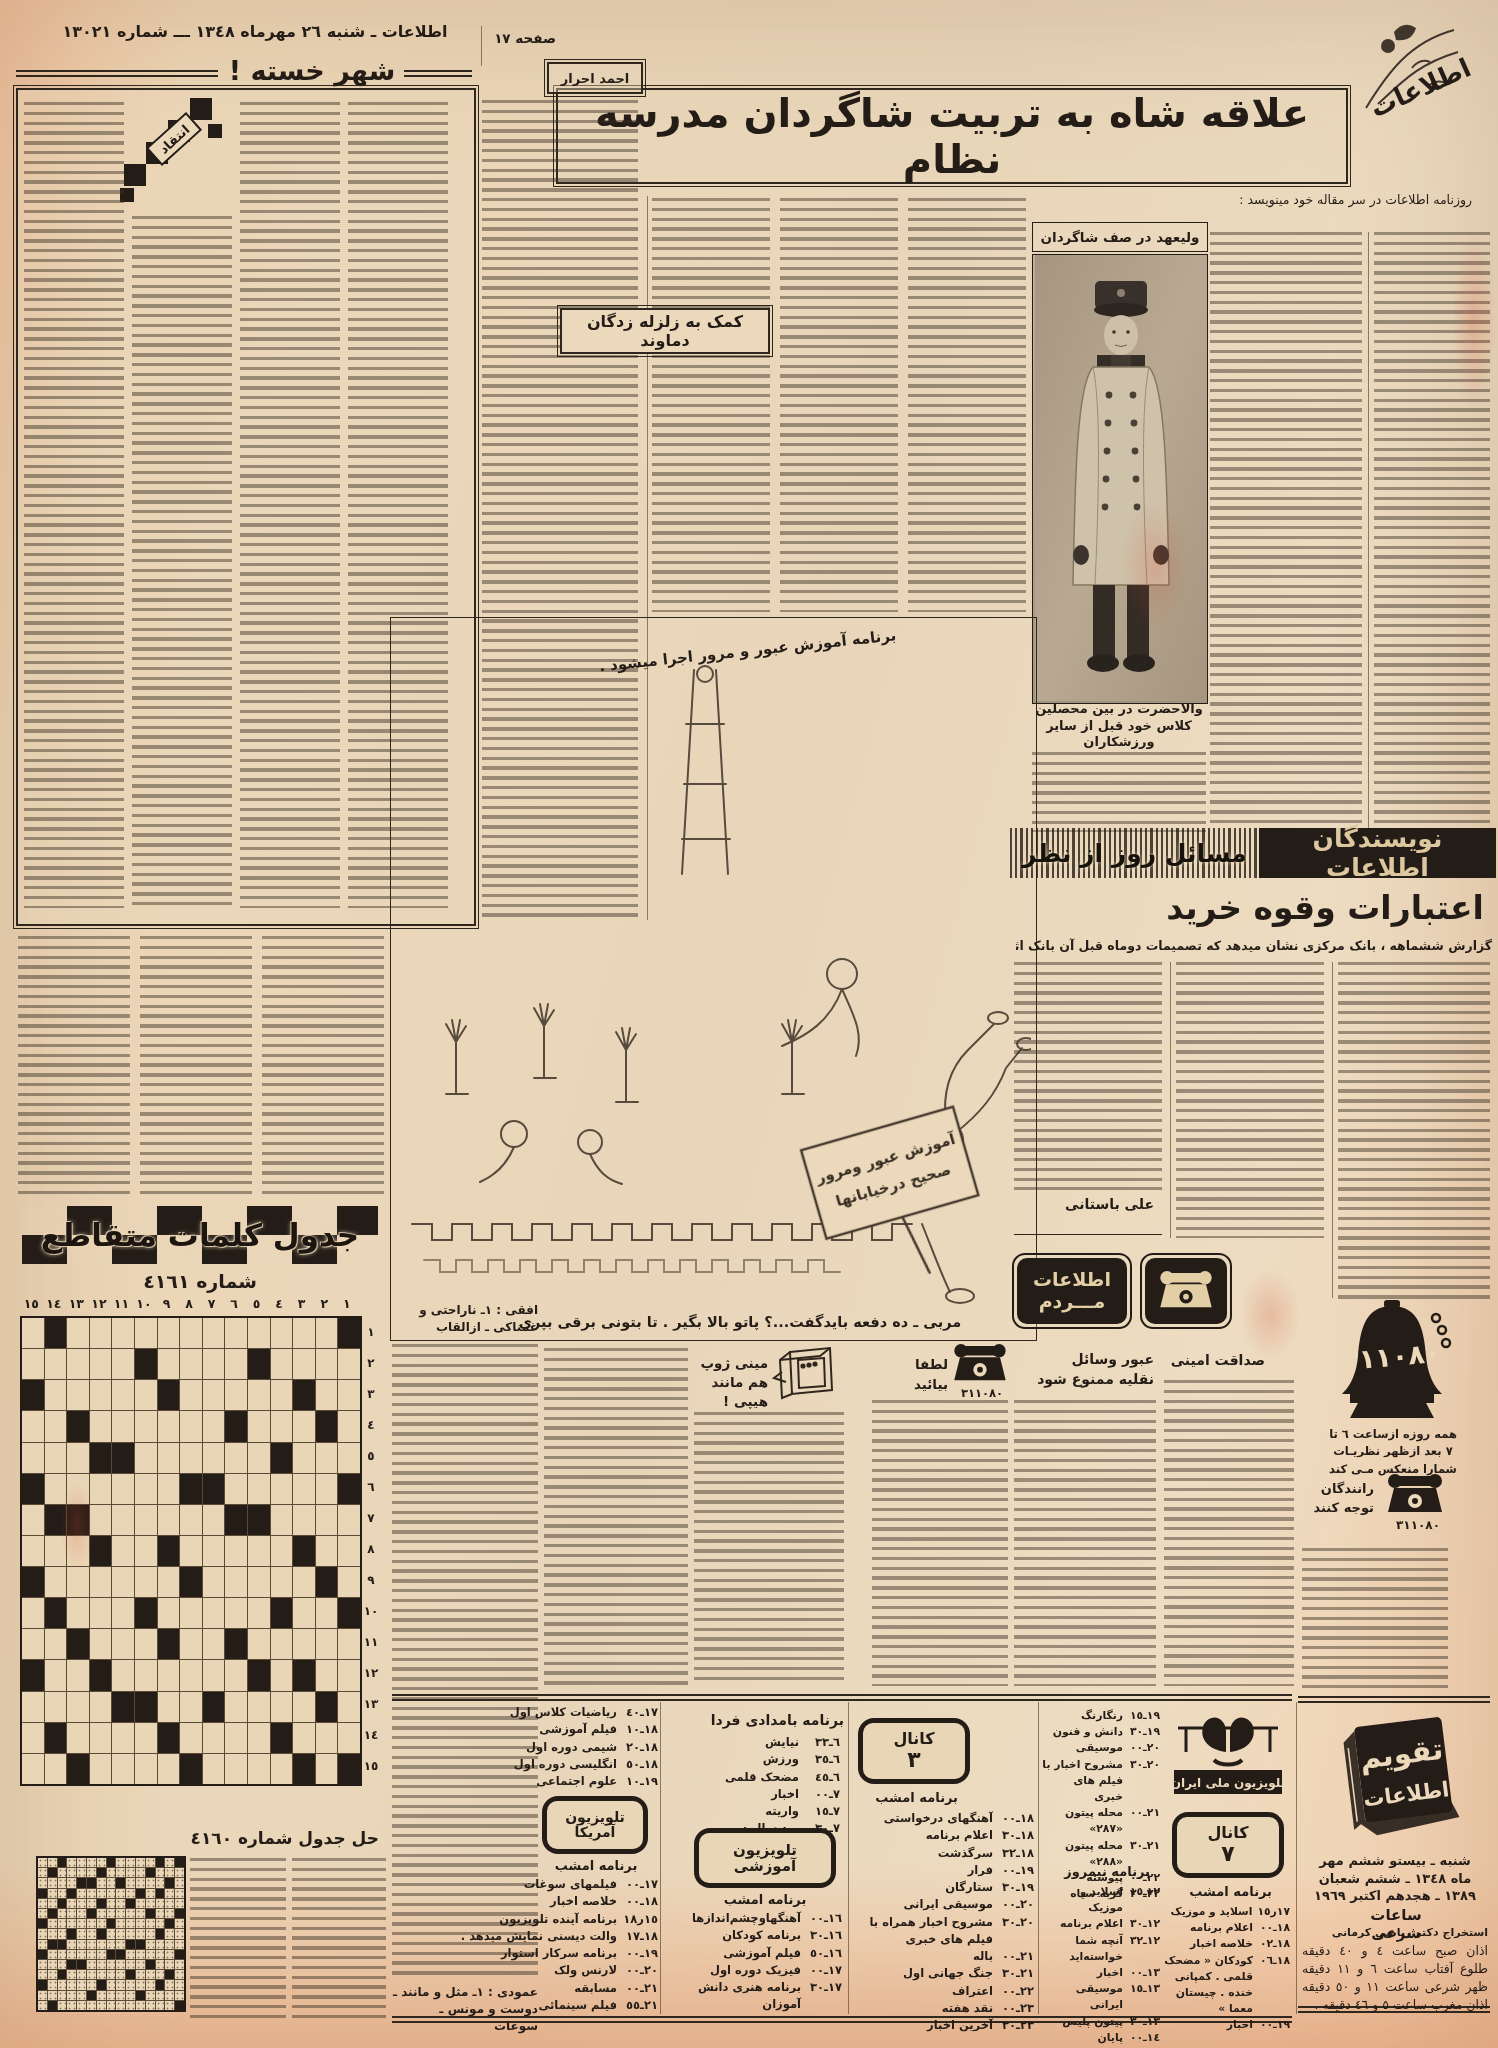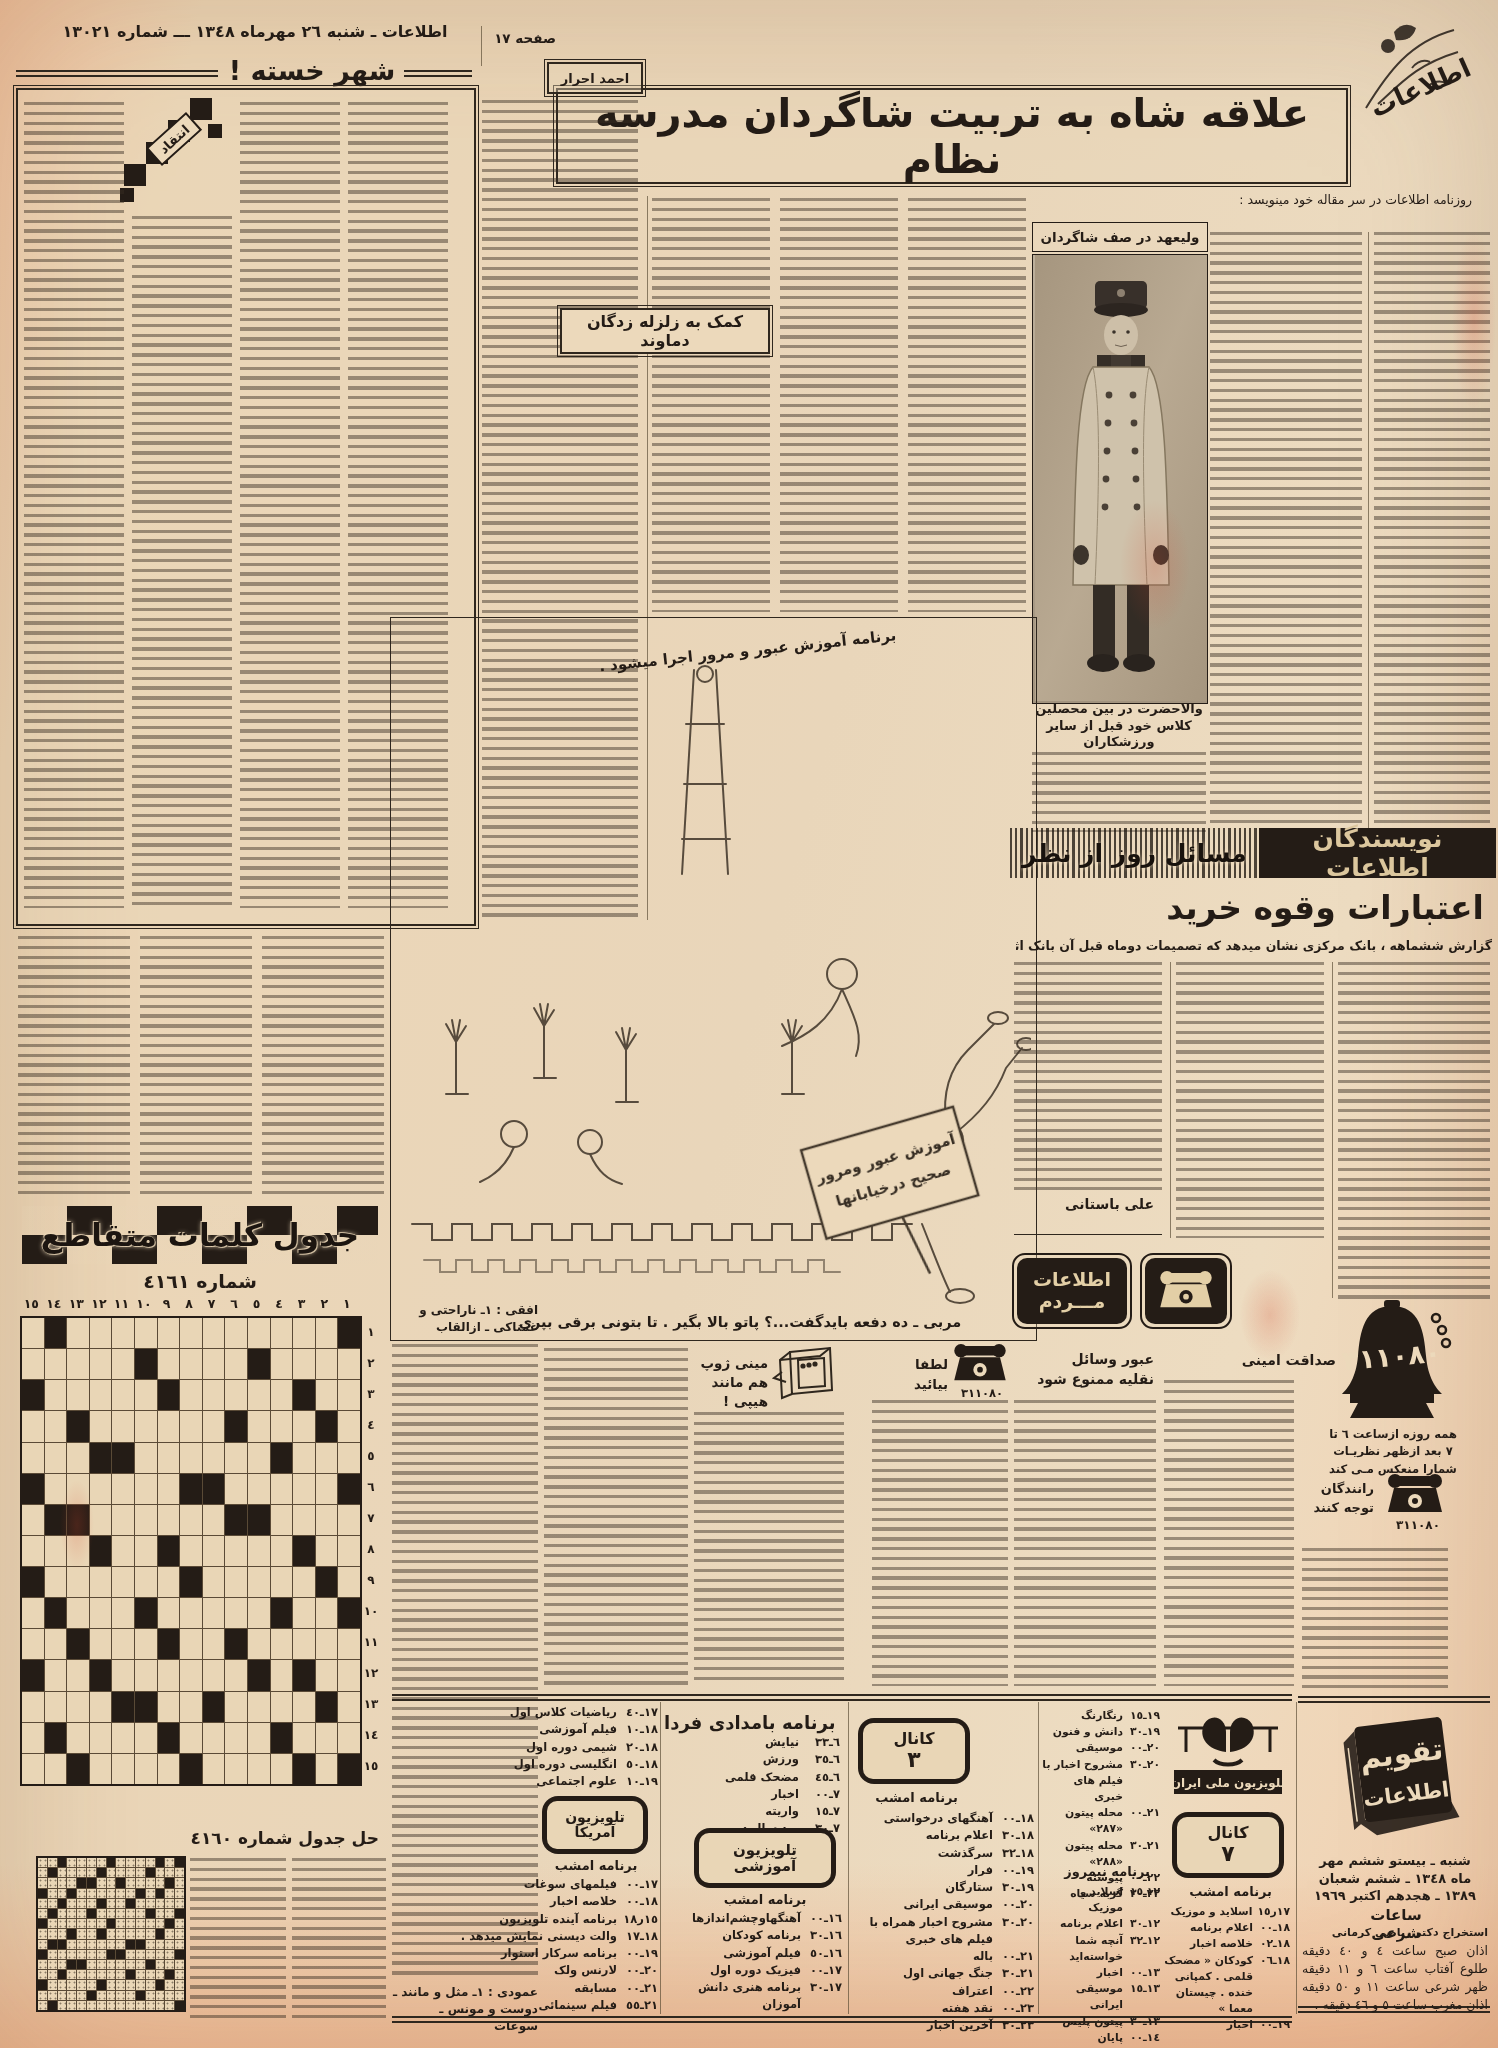--- a/index.html
+++ b/index.html
@@ -275,21 +275,21 @@
       <circle cx="9" cy="7" r="7" fill="#241c16"></circle>
         <circle cx="49" cy="7" r="7" fill="#241c16"></circle>
       <path d="M8,14 L50,14 L56,38 L2,38 Z" fill="#241c16"></path>
       <circle cx="29" cy="27" r="7" fill="#ecd9bb"></circle>
         <circle cx="29" cy="27" r="3" fill="#241c16"></circle>
     </svg>
   </div>
   <div class="abs" style="left:1392px;top:1518px;width:52px;font-size:12px;font-weight:900;text-align:center">٣١١٠٨٠</div>
   <div class="abs g" style="left:1302px;top:1548px;width:146px;height:140px"></div>
 
-  <div class="abs" style="left:1224px;top:1352px;width:112px;font-size:14px;font-weight:900">صداقت امینی</div>
+  <div class="abs" style="left:1153px;top:1352px;width:112px;font-size:14px;font-weight:900">صداقت امینی</div>
   <div class="abs g" style="left:1164px;top:1380px;width:130px;height:306px"></div>
 
   <div class="abs" style="left:1032px;top:1350px;width:122px;font-size:14px;font-weight:900;line-height:1.4">عبور وسائل نقلیه ممنوع شود</div>
   <div class="abs g" style="left:1014px;top:1400px;width:142px;height:286px"></div>
 
   <div class="abs" style="left:884px;top:1354px;width:64px;font-size:13.5px;font-weight:900;line-height:1.5">لطفا بیائید</div>
   <div class="abs" style="left:952px;top:1344px;width:56px;height:40px">
     <svg width="56" height="40" viewBox="0 0 58 42">
       <rect x="4" y="2" width="50" height="10" rx="5" fill="#241c16"></rect>
       <circle cx="9" cy="7" r="7" fill="#241c16"></circle>
@@ -890,21 +890,21 @@
       <div class="tvi">
         <b>٢١ـ٠٠</b>
         <span>مسابقه</span>
       </div>
       <div class="tvi">
         <b>٢١ـ٥٥</b>
         <span>فیلم سینمائی</span>
       </div>
     </div>
 
-  <div class="abs" style="left:664px;top:1712px;width:180px;font-size:18px;font-weight:900;text-align:left">برنامه بامدادی فردا</div>
+  <div class="abs" style="left:664px;top:1712px;width:180px;font-size:14px;font-weight:900;text-align:right">برنامه بامدادی فردا</div>
   <div class="abs tvlist" style="left:676px;top:1734px;width:164px">
       <div class="tvi">
         <b>٦ـ٣٣</b>
         <span>نیایش</span>
       </div>
       <div class="tvi">
         <b>٦ـ٣٥</b>
         <span>ورزش</span>
       </div>
       <div class="tvi">

